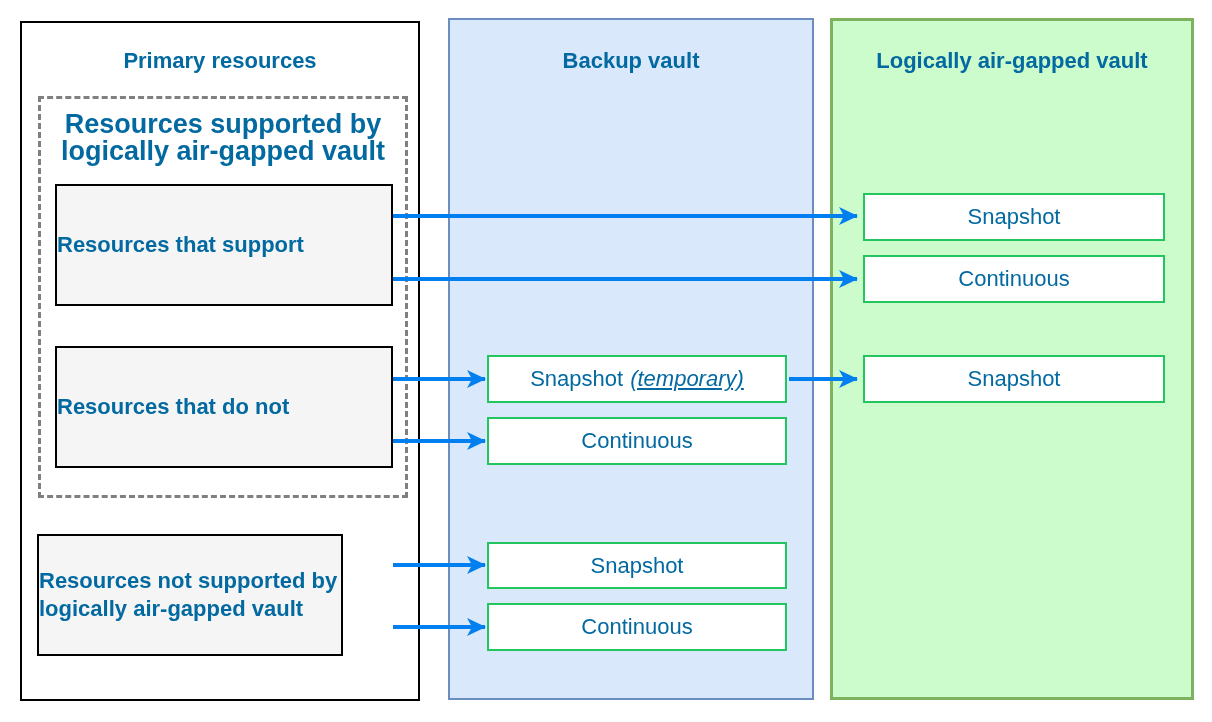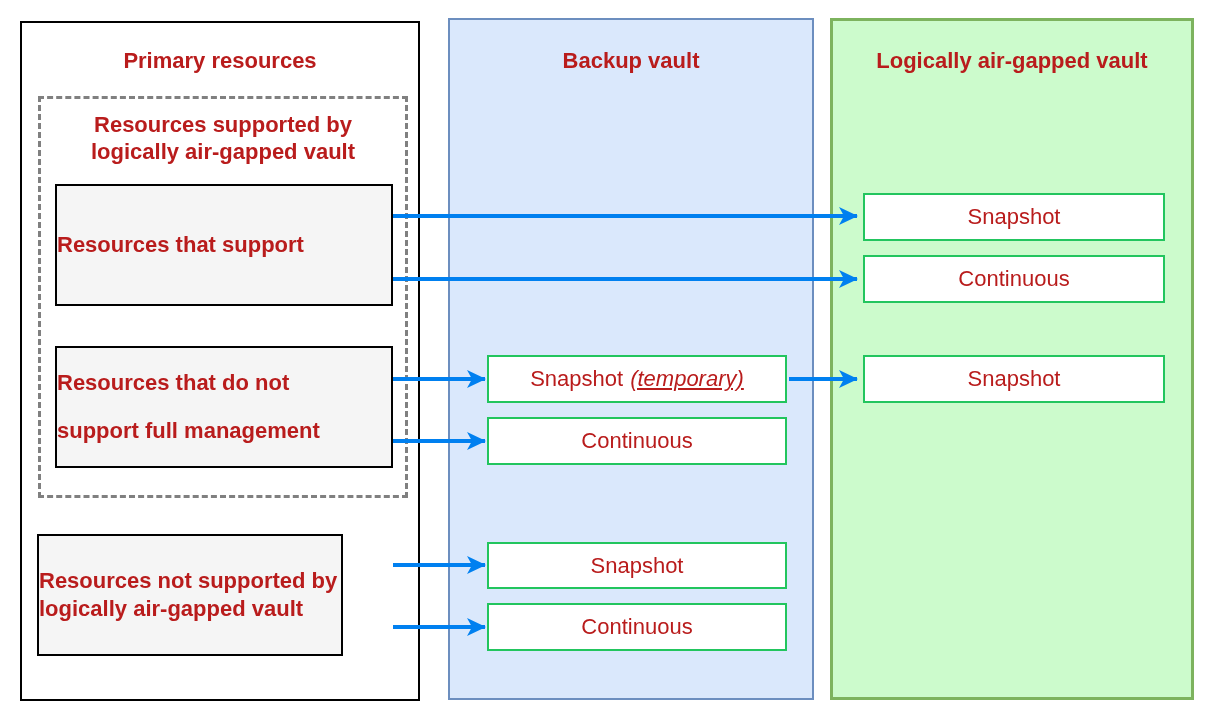--- a/index.html
+++ b/index.html
@@ -1,37 +1,37 @@
 <!DOCTYPE html>
 <html><head>
 <meta charset="utf-8">
 <style>
   html,body{margin:0;padding:0;background:#ffffff;}
   *{box-sizing:border-box;}
   .canvas{
     position:relative;width:1212px;height:722px;background:#ffffff;overflow:hidden;
-    font-family:"Liberation Sans","DejaVu Sans",sans-serif;color:#b91c1c;
+    font-family:"Liberation Sans","DejaVu Sans",sans-serif;color:#0369a1;
   }
   .panel{position:absolute;}
   .panel-primary{left:20px;top:21px;width:400px;height:680px;background:#ffffff;border:2px solid #000;}
   .panel-backup{left:448px;top:18px;width:366px;height:682px;background:#dae8fc;border:2px solid #6c8ebf;}
   .panel-airgap{left:830px;top:18px;width:364px;height:682px;background:#ccfbcc;border:3px solid #7db35e;}
   .panel-title{
     text-align:center;font-weight:bold;font-size:22px;line-height:26px;
   }
   .panel-primary .panel-title{padding-top:25px;}
   .panel-backup .panel-title{padding-top:28px;}
   .panel-airgap .panel-title{padding-top:27px;}
 
   .dashed-group{
     position:absolute;left:16px;top:73px;width:370px;height:402px;
     border:3px dashed #808080;
   }
   .group-title{
-    padding-top:12px;text-align:center;font-weight:bold;font-size:22px;line-height:27px;
+    padding-top:12px;text-align:center;font-weight:bold;font-size:27px;line-height:27px;
   }
   .res-box{
     position:absolute;background:#f5f5f5;border:2px solid #000;
     display:flex;flex-direction:column;align-items:flex-start;justify-content:center;
     text-align:center;font-weight:bold;font-size:22px;line-height:28px;
   }
   .res-1{left:14px;top:85px;width:338px;height:122px;}
   .res-2{left:14px;top:247px;width:338px;height:122px;gap:20px;}
   .res-3{left:15px;top:511px;width:306px;height:122px;}
 
@@ -65,21 +65,20 @@
         <div>Resources supported by</div>
         <div>logically air-gapped vault</div>
       </div>
 
       <div class="res-box res-1">
         <div>Resources that support</div>
       </div>
 
       <div class="res-box res-2">
         <div>Resources that do not</div>
-        <div>support full management</div>
       </div>
     </div>
 
     <div class="res-box res-3">
       <div>Resources not supported by</div>
       <div>logically air-gapped vault</div>
     </div>
   </section>
 
   <section class="panel panel-backup">

